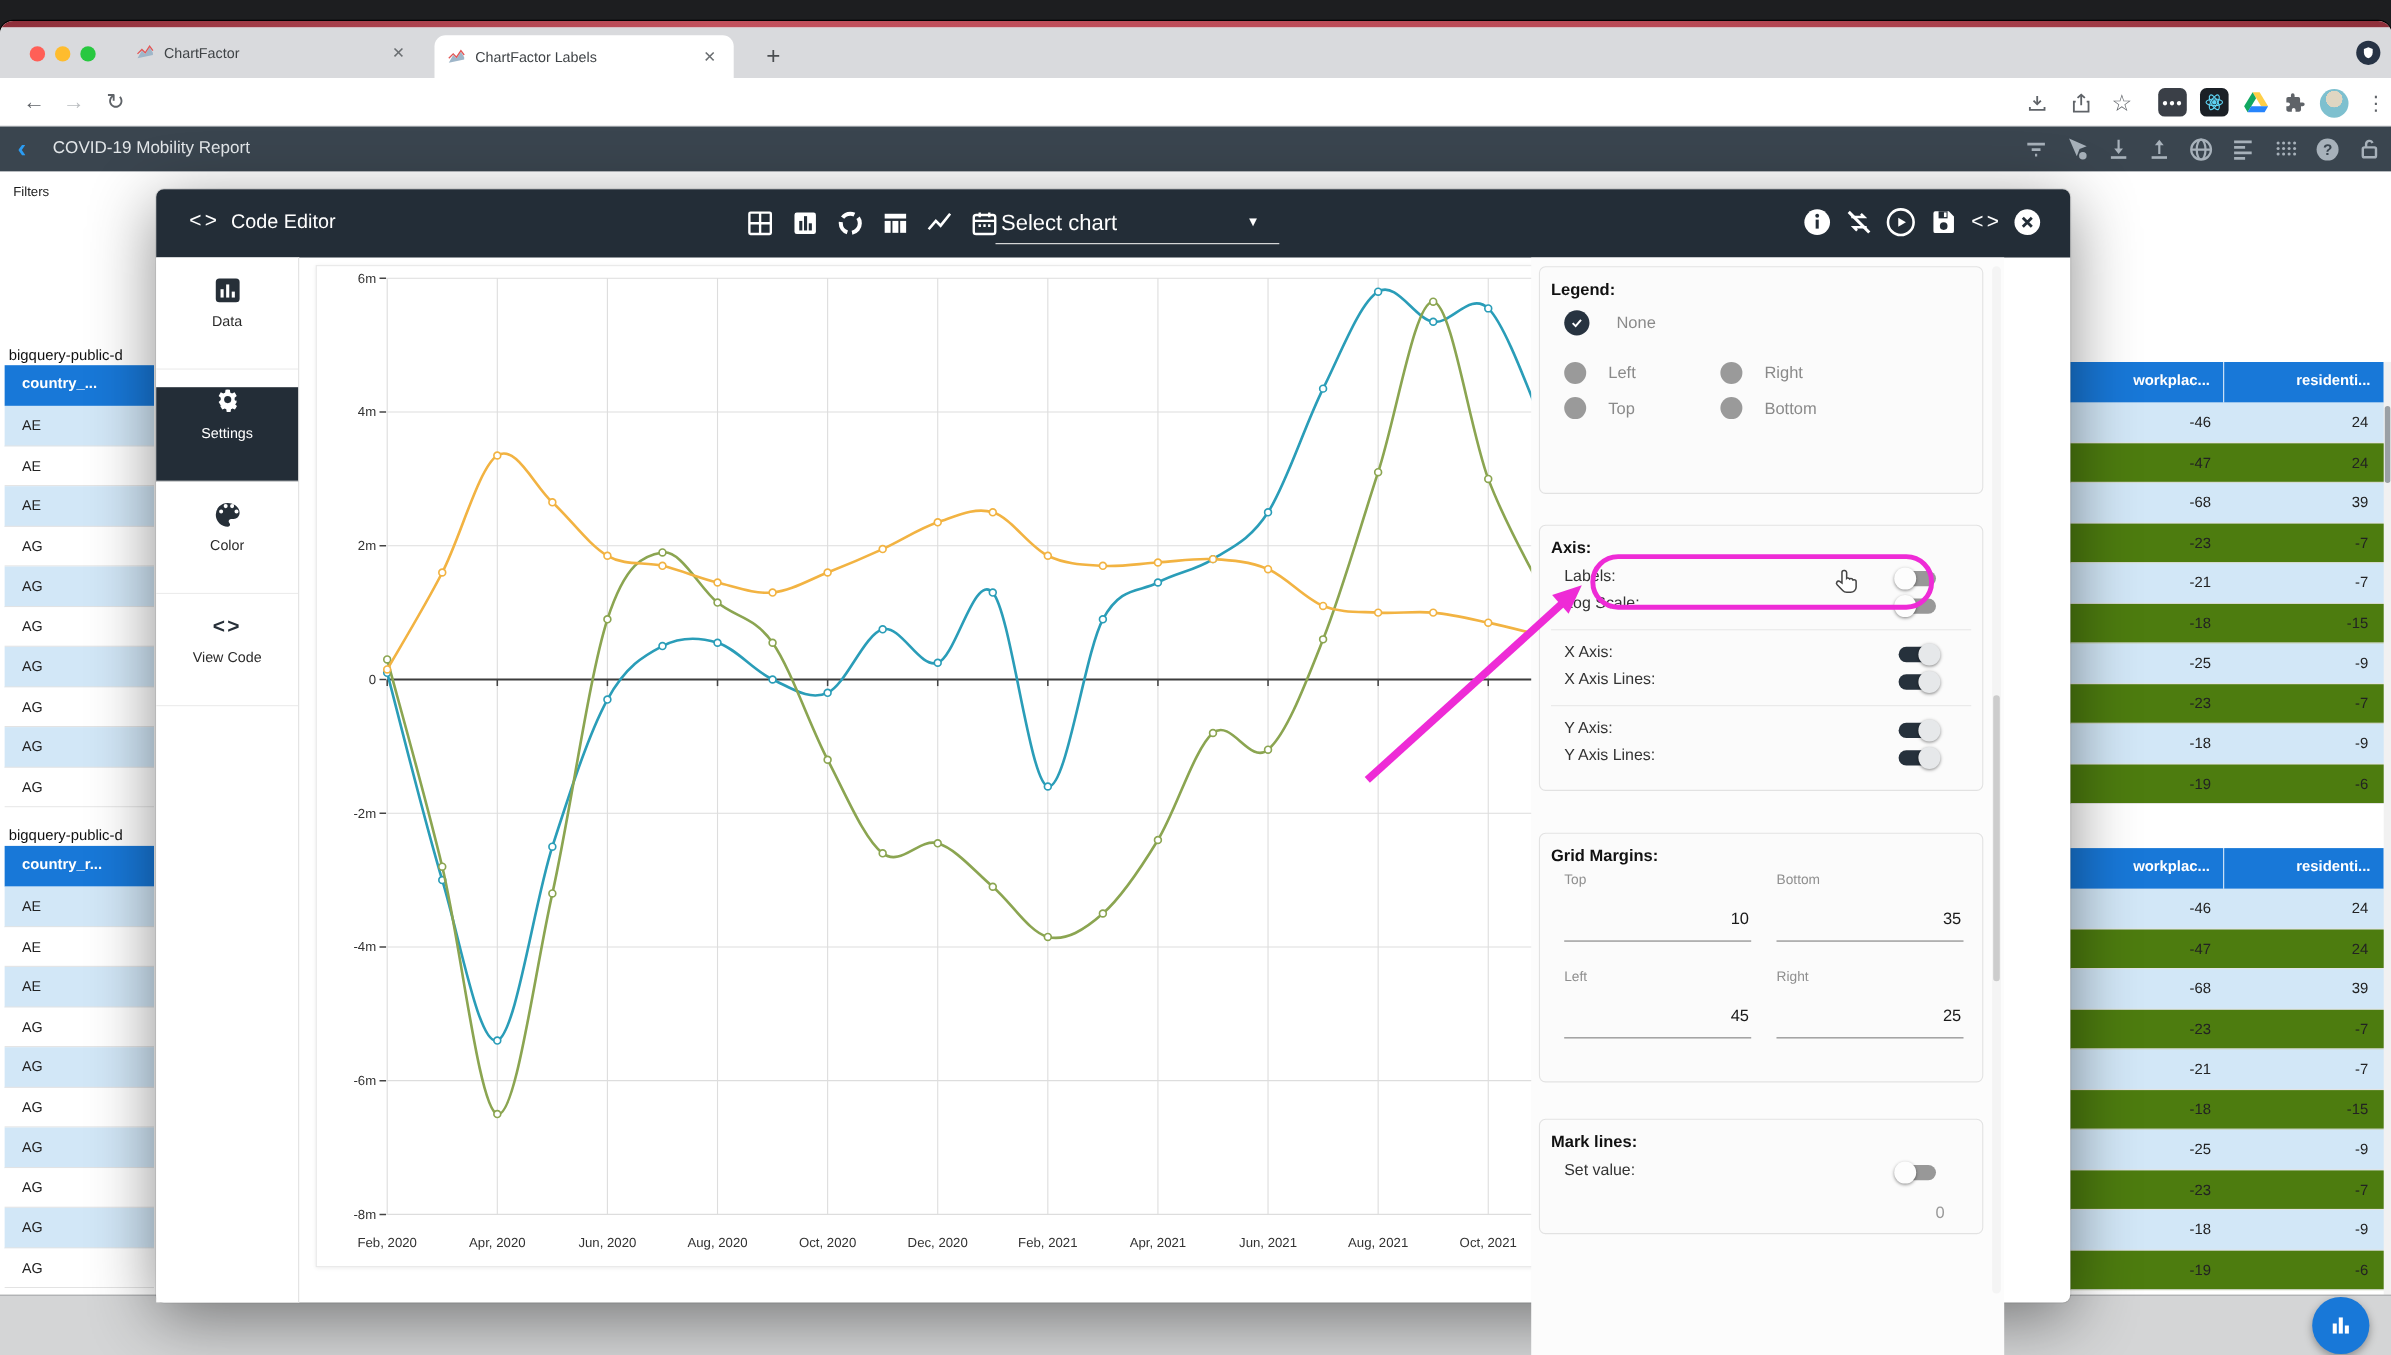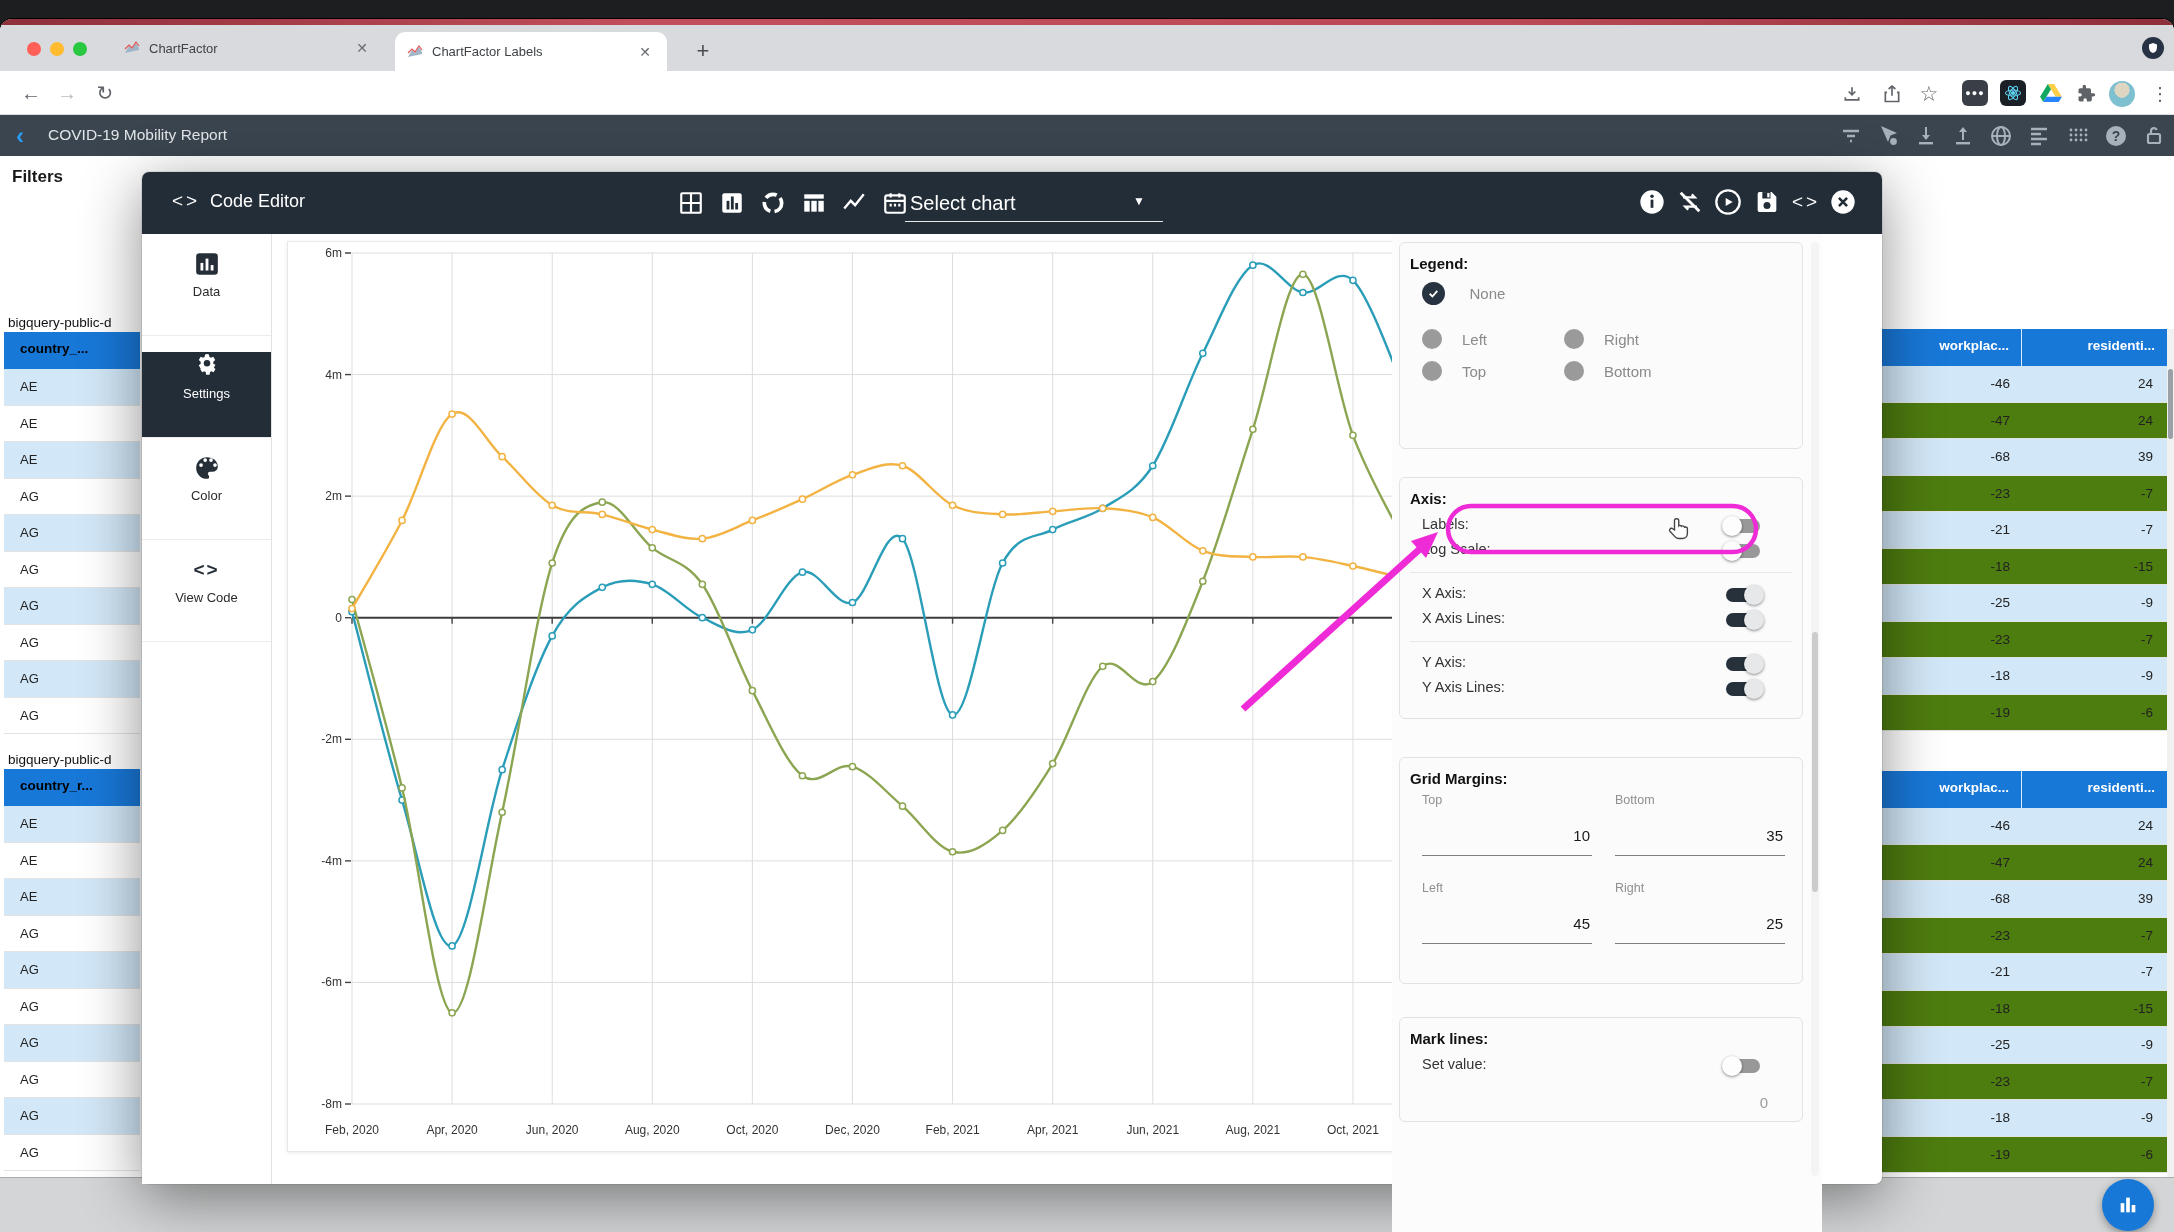--- a/index.html
+++ b/index.html
@@ -25,24 +25,24 @@
   #urlbar .path{font-size:14.5px;color:#5f6368;}
   .tbicon{position:absolute;top:9px;width:28px;height:28px;display:flex;align-items:center;justify-content:center;color:#5f6368;}
   .extbox{position:absolute;top:9px;width:26px;height:26px;border-radius:6px;display:flex;align-items:center;justify-content:center;}
   
   #appbar{left:0;top:96px;width:2174px;height:41px;background:#3a454f;}
   #back-chev{position:absolute;left:16px;top:7px;color:#2b9cf2;font-size:24px;font-weight:bold;}
   #app-title{position:absolute;left:48px;top:11px;color:#e2e6e9;font-size:15.5px;}
   .appicon{position:absolute;top:9px;width:24px;height:24px;color:#a7b1ba;}
   
   #page{left:0;top:137px;width:2174px;height:1021px;background:#fff;}
-  #filters-label{position:absolute;left:12px;top:11px;font-size:17px;color:#1a1a1a;font-weight:bold;}
+  #filters-label{position:absolute;left:12px;top:11px;font-size:12px;color:#1a1a1a;}
   .ltable{position:absolute;left:4px;width:136px;overflow:hidden;}
   .ltable .src{font-size:13.5px;color:#111;padding:2px 4px;white-space:nowrap;}
-  .lhead{background:#1878d8;color:#000000;font-weight:bold;font-size:13.5px;padding:9px 0 20px 16px;height:37px;white-space:nowrap;}
+  .lhead{background:#1878d8;color:#ffffff;font-weight:bold;font-size:13.5px;padding:9px 0 20px 16px;height:37px;white-space:nowrap;}
   .lrow{height:36.5px;line-height:36.5px;padding-left:16px;font-size:13px;color:#222;background:#d2e7f7;border-bottom:1px solid #e3e3e3;}
   .lrow.even{background:#fff;}
   .rtable{position:absolute;left:1882px;width:286px;overflow:hidden;}
   .rhead{background:#1878d8;color:#fff;font-weight:bold;font-size:13.5px;height:37px;display:flex;}
   .rhead span{display:block;text-align:right;padding:9px 12px 0 0;}
   .rhead span:first-child{width:140px;border-right:1px solid rgba(255,255,255,.85);}
   .rhead span:last-child{flex:1;border-right:1px solid rgba(255,255,255,.85);}
   .rrow{height:36.5px;line-height:36.5px;font-size:13.5px;color:#222;background:#d2e7f7;border-bottom:1px solid #e3e3e3;display:flex;}
   .rrow.even{background:#4d7c0f;}
   .rrow span{display:block;text-align:right;}

